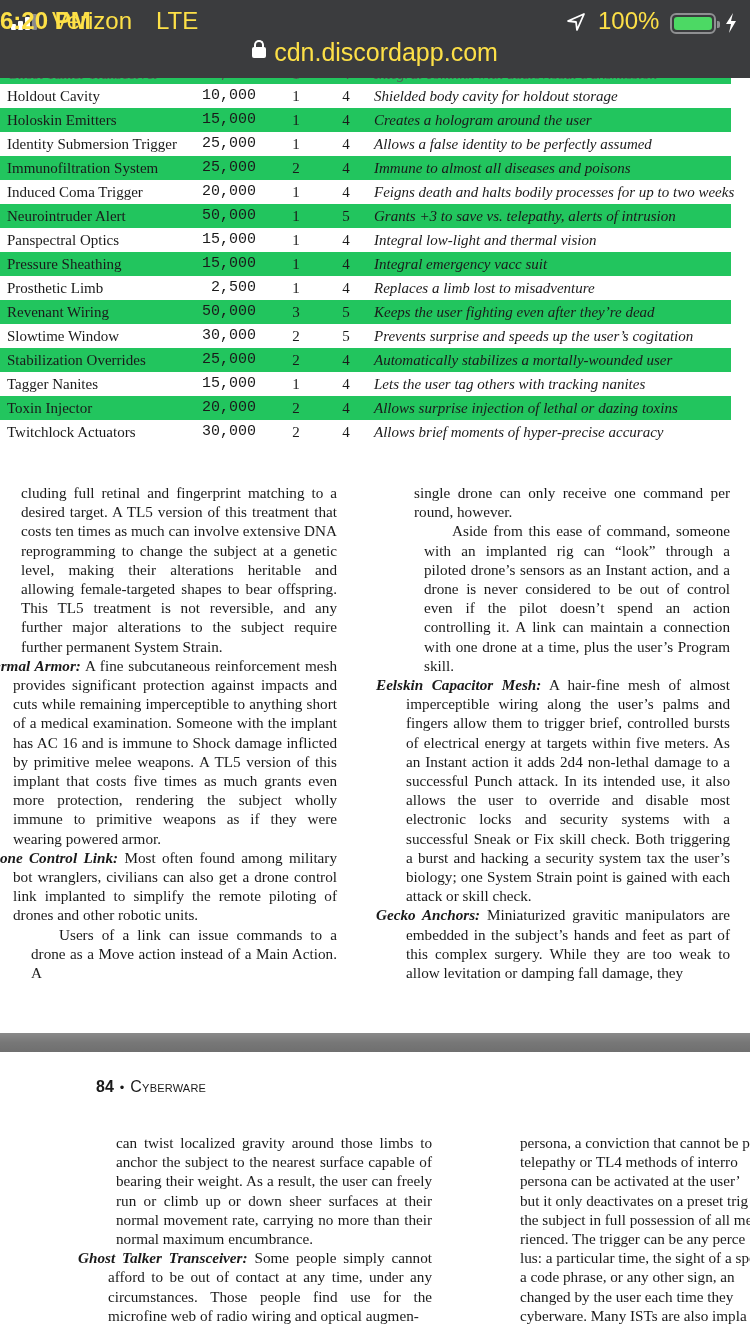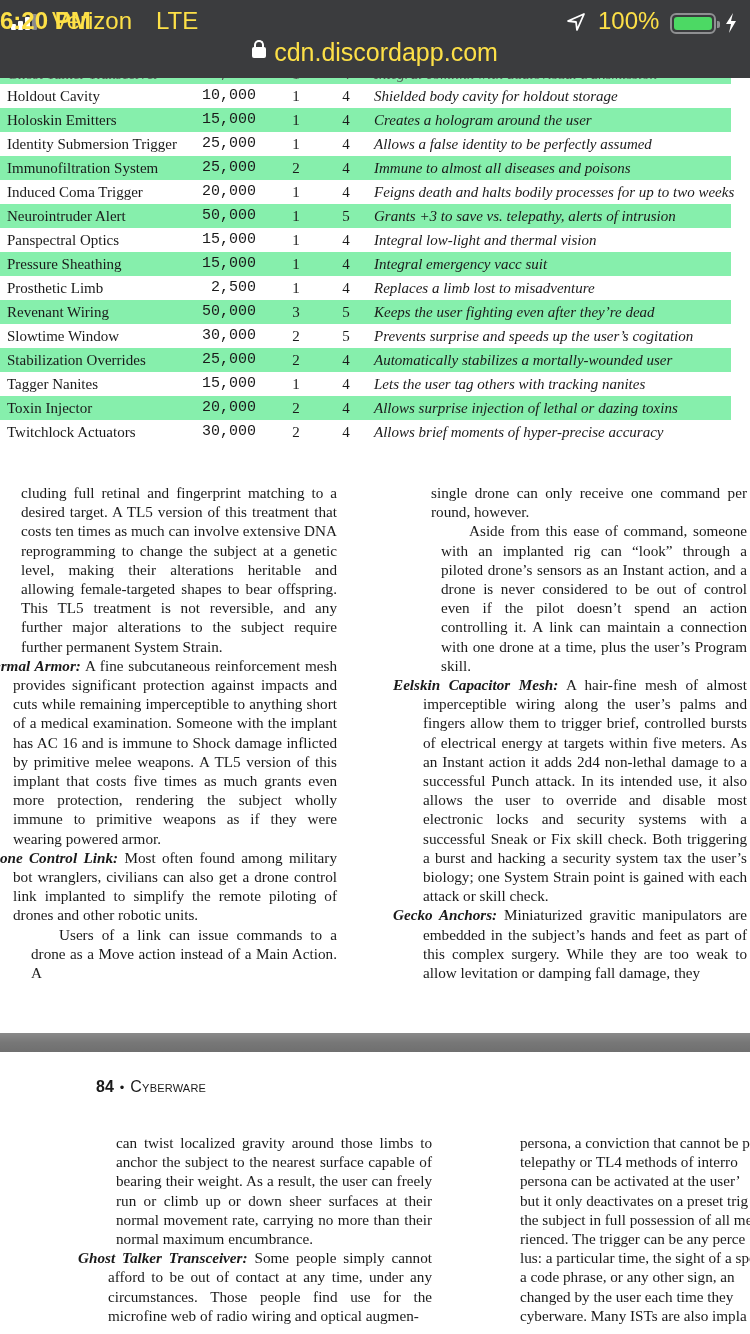--- a/index.html
+++ b/index.html
@@ -25,38 +25,38 @@
   .lock { position: relative; width: 14px; height: 18px; margin-top: 2px; }
   .lock .shackle { position: absolute; left: 2px; top: 0; width: 10px; height: 10px; border: 2px solid #fff; border-bottom: none; border-radius: 5px 5px 0 0; }
   .lock .body { position: absolute; left: 0; top: 7px; width: 14px; height: 11px; background: #fff; border-radius: 2px; }
   .url { font-size: 25px; }
 
   
   .doc { position: absolute; left: 0; top: 0; width: 750px; height: 1334px; overflow: hidden; }
 
   .table { position: absolute; left: 0; top: 62px; width: 731px; font-size: 15px; }
   .trow { position: relative; height: 24px; line-height: 24px; white-space: nowrap; }
-  .trow.shade { background: #86efac; }
+  .trow.shade { background: #22c55e; }
   .trow .c-name { position: absolute; left: 7px; }
   .trow .c-cost { position: absolute; left: 196px; width: 60px; text-align: right; font-family: Liberation Mono, monospace; }
   .trow .c-strain { position: absolute; left: 286px; width: 20px; text-align: center; }
   .trow .c-tl { position: absolute; left: 336px; width: 20px; text-align: center; }
   .trow .c-eff { position: absolute; left: 374px; font-style: italic; }
   .trow.cut { height: 22px; }
   .trow.cut span { color: #555; }
 
   .col { position: absolute; font-size: 15.2px; line-height: 19.2px; text-align: justify; }
   .col p { margin: 0; }
   .col .ind { padding-left: 20px; }
   .col .first { text-indent: -30px; padding-left: 12px; }
   .col .para { text-indent: 28px; padding-left: 30px; }
   .col b { font-style: italic; font-weight: bold; }
 
   .col-left-top { left: 1px; top: 483px; width: 336px; }
-  .col-right-top { left: 394px; top: 483px; width: 336px; margin-left: 17px; }
+  .col-right-top { left: 394px; top: 483px; width: 336px; }
 
   .divider-band { position: absolute; left: 0; top: 1033px; width: 750px; height: 19px; background: linear-gradient(#8a8a8a, #777 50%, #6f6f6f); }
 
   .running-head { position: absolute; left: 96px; top: 1078px; font-family: "Liberation Sans", "DejaVu Sans", sans-serif; font-size: 16px; white-space: nowrap; }
   .running-head .pg { font-weight: bold; }
   .running-head .sep { margin: 0 6px; font-size: 13px; }
   .running-head .sec { font-variant: small-caps; letter-spacing: 0.2px; }
 
   .col-left-bot { left: 96px; top: 1133px; width: 336px; }
   .col-right-bot { left: 520px; top: 1133px; width: 336px; }

